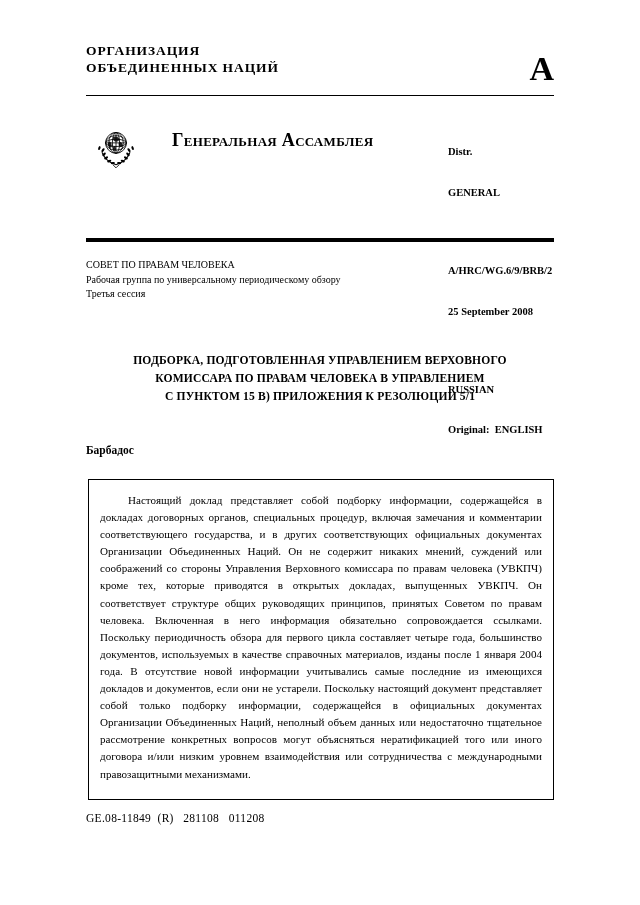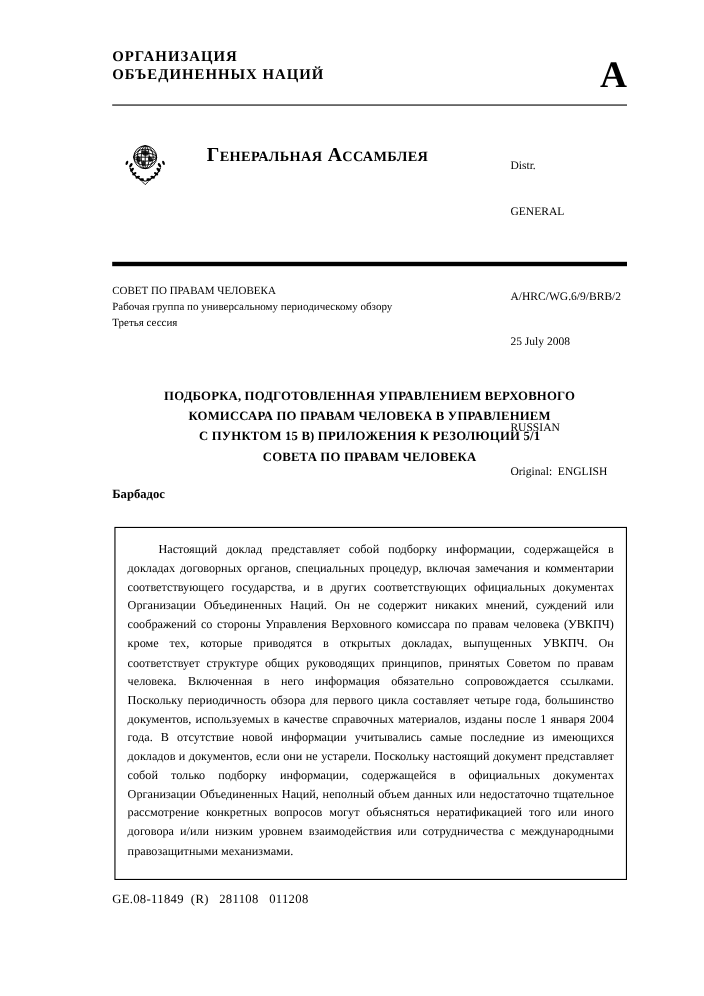--- a/index.html
+++ b/index.html
@@ -10,21 +10,21 @@
   body {
     width: 640px;
     height: 905px;
     font-family: "Liberation Serif", "DejaVu Serif", serif;
     color: #000000;
     position: relative;
     overflow: hidden;
   }
   .page {
     position: absolute;
-    left: 16px; top: 0;
+    left: 0; top: 0;
     width: 620px;
     height: 905px;
   }
 
   
   .masthead {
     position: absolute;
     left: 86px;
     top: 42px;
     width: 468px;
@@ -94,21 +94,21 @@
   .distr-block {
     position: absolute;
     left: 362px;
     top: 6px;
     width: 180px;
     font-size: 10.5px;
     line-height: 13.6px;
   }
   .distr-block .grp { margin-bottom: 10px; }
   .distr-block .grp:last-child { margin-bottom: 0; }
-  .distr-block div { white-space: pre; }
+  .distr-block div { white-space: pre; font-weight: bold; }
 
   
   .council {
     position: absolute;
     left: 86px;
     top: 258px;
     width: 470px;
     font-size: 10px;
     line-height: 14.6px;
   }
@@ -225,42 +225,41 @@
 
     <div class="ga-title">Генеральная Ассамблея</div>
 
     <div class="distr-block">
       <div class="grp">
         <div>Distr.</div>
         <div>GENERAL</div>
       </div>
       <div class="grp">
         <div>A/HRC/WG.6/9/BRB/2</div>
-        <div>25 July 2008</div>
+        <div>25 September 2008</div>
       </div>
       <div class="grp">
         <div>RUSSIAN</div>
         <div>Original:  ENGLISH</div>
       </div>
     </div>
   </div>
 
   <div class="rule-thick"></div>
 
   <div class="council">
     <div>СОВЕТ ПО ПРАВАМ ЧЕЛОВЕКА</div>
     <div>Рабочая группа по универсальному периодическому обзору</div>
     <div>Третья сессия</div>
   </div>
 
   <div class="doc-title">
     <div>ПОДБОРКА, ПОДГОТОВЛЕННАЯ УПРАВЛЕНИЕМ ВЕРХОВНОГО</div>
     <div>КОМИССАРА ПО ПРАВАМ ЧЕЛОВЕКА В УПРАВЛЕНИЕМ</div>
     <div>С ПУНКТОМ 15 В) ПРИЛОЖЕНИЯ К РЕЗОЛЮЦИИ 5/1</div>
-    <div>СОВЕТА ПО ПРАВАМ ЧЕЛОВЕКА</div>
   </div>
 
   <div class="country">Барбадос</div>
 
   <div class="abstract-box">
     <div class="abstract-text">Настоящий доклад представляет собой подборку информации, содержащейся в докладах договорных органов, специальных процедур, включая замечания и комментарии соответствующего государства, и в других соответствующих официальных документах Организации Объединенных Наций.  Он не содержит никаких мнений, суждений или соображений со стороны Управления Верховного комиссара по правам человека (УВКПЧ) кроме тех, которые приводятся в открытых докладах, выпущенных УВКПЧ.  Он соответствует структуре общих руководящих принципов, принятых Советом по правам человека.  Включенная в него информация обязательно сопровождается ссылками.  Поскольку периодичность обзора для первого цикла составляет четыре года, большинство документов, используемых в качестве справочных материалов, изданы после 1 января 2004 года.  В отсутствие новой информации учитывались самые последние из имеющихся докладов и документов, если они не устарели.  Поскольку настоящий документ представляет собой только подборку информации, содержащейся в официальных документах Организации Объединенных Наций, неполный объем данных или недостаточно тщательное рассмотрение конкретных вопросов могут объясняться нератификацией того или иного договора и/или низким уровнем взаимодействия или сотрудничества с международными правозащитными механизмами.</div>
   </div>
 
   <div class="footer">GE.08-11849  (R)   281108   011208</div>
 

